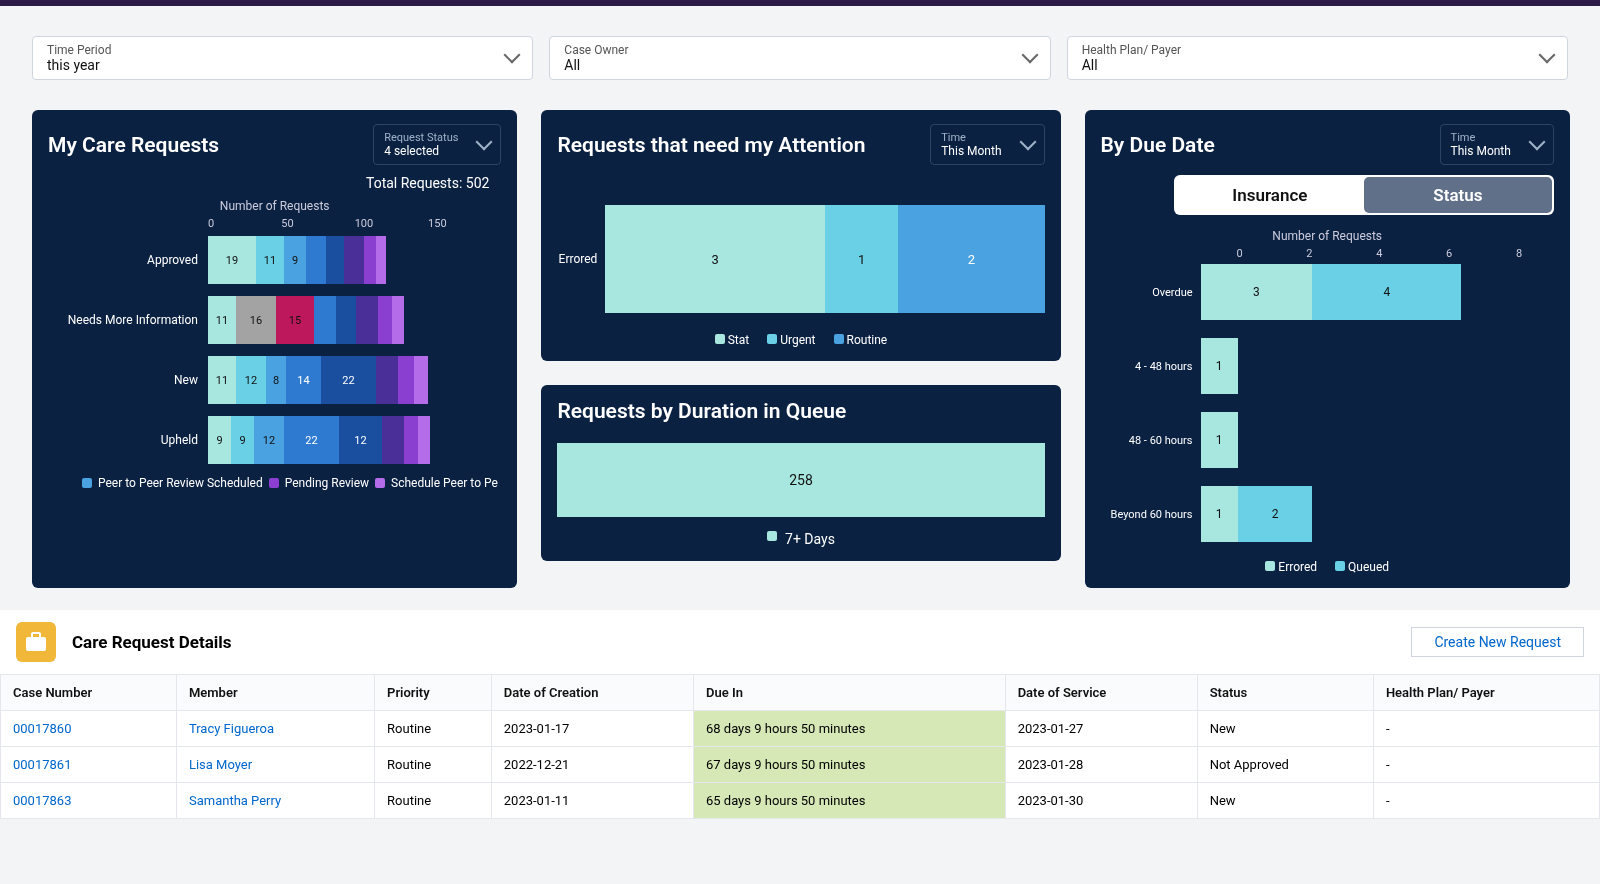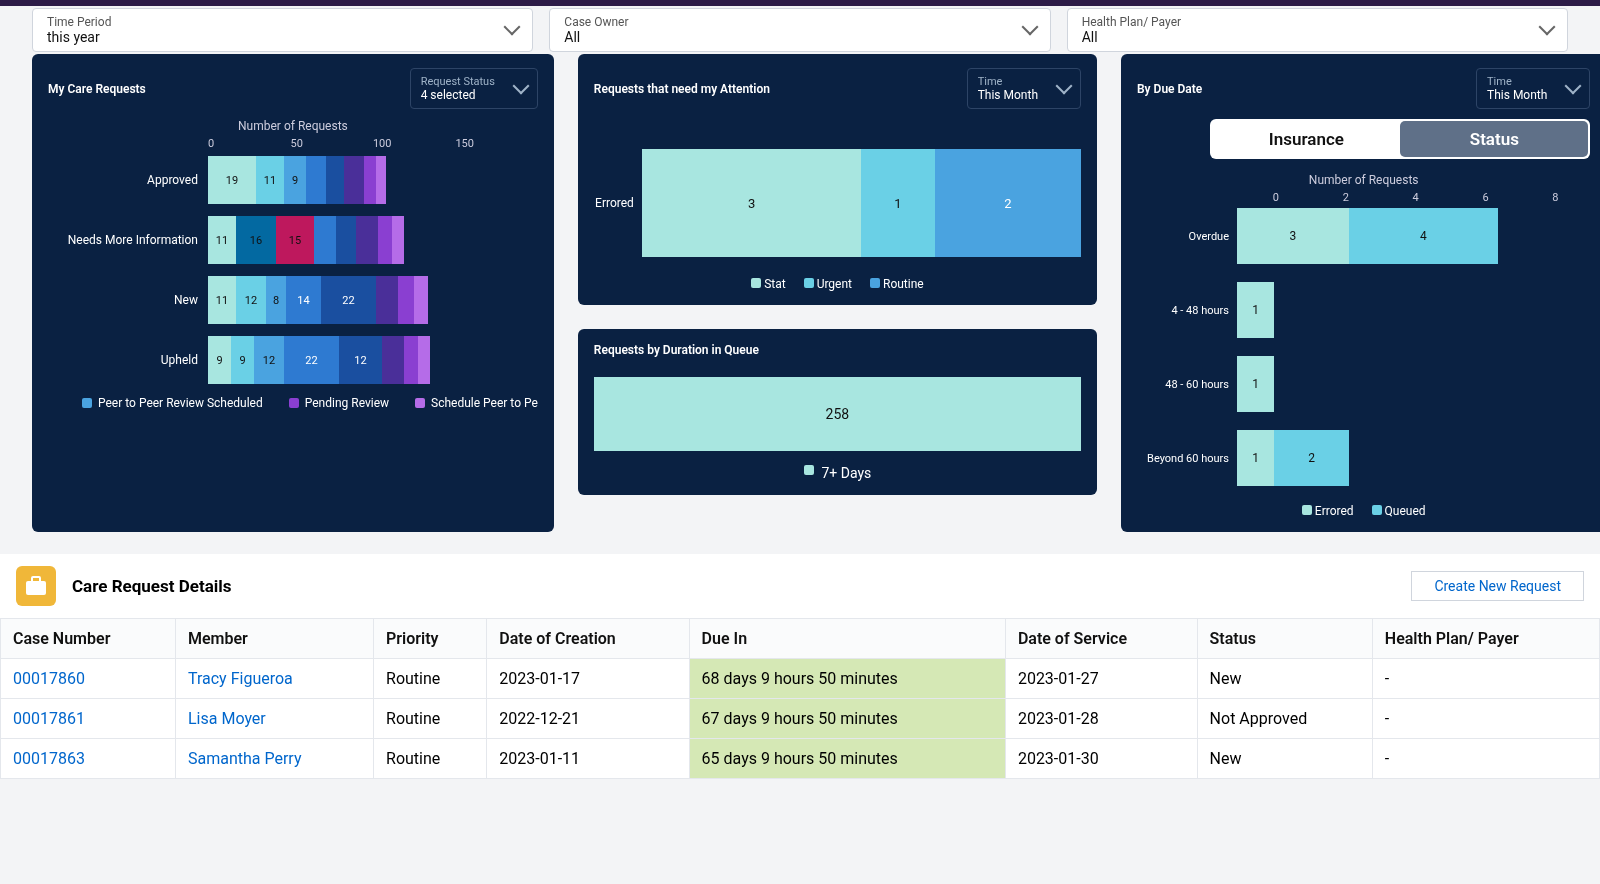--- a/index.html
+++ b/index.html
@@ -1,41 +1,41 @@
 <!DOCTYPE html>
 <html><head>
 <meta charset="utf-8">
 <style>
 * { box-sizing: border-box; margin: 0; padding: 0; font-family: -apple-system, BlinkMacSystemFont, "Segoe UI", Roboto, sans-serif; }
 body { background: #f3f4f6; width: 1600px; height: 884px; overflow: hidden; }
 .topbar { background: #2c1b47; height: 6px; }
-.filters { display: flex; gap: 16px; padding: 2px 32px; }
+.filters { display: flex; gap: 16px; padding: 30px 32px; }
 .filter-box { flex: 1; background: #fff; border: 1px solid #d0d5dd; border-radius: 4px; padding: 6px 14px; display: flex; align-items: center; justify-content: space-between; }
 .filter-box .ft { font-size: 12px; color: #555; }
 .filter-box .fv { font-size: 14px; color: #111; }
 .chev { width: 12px; height: 12px; border-right: 2px solid #666; border-bottom: 2px solid #666; transform: rotate(45deg); margin-top: -6px; }
 .dash { display: flex; gap: 24px; padding: 0 32px; }
 .card { background: #0a2142; border-radius: 6px; color: #fff; padding: 14px 16px; }
 .card1 { flex: 0 0 31.6%; }
 .card-col { flex: 0 0 33.8%; display: flex; flex-direction: column; gap: 24px; }
 .card3 { flex: 0 0 31.6%; }
 .card-head { display: flex; align-items: center; justify-content: space-between; margin-bottom: 10px; }
-.card-title { font-size: 12px; font-weight: 600; }
+.card-title { font-size: 21px; font-weight: 600; }
 .sel { border: 1px solid #2d4466; border-radius: 4px; padding: 6px 10px; display: flex; align-items: center; gap: 20px; }
 .sel .st { font-size: 11px; color: #9fb3c8; }
 .sel .sv { font-size: 12px; }
 .total { text-align: right; font-size: 14px; margin-bottom: 8px; padding-right: 12px; }
 .axis-title { text-align: center; font-size: 12px; color: #ccd; margin-bottom: 4px; }
 .axis-vals { display: flex; font-size: 11px; color: #ccd; padding-left: 160px; margin-bottom: 6px; }
 .axis-vals span { flex: 1; }
 .chart-row { display: flex; align-items: center; margin-bottom: 12px; }
 .chart-row .lab { width: 160px; text-align: right; padding-right: 10px; font-size: 12px; white-space: nowrap; }
 .bar-track { display: flex; height: 48px; width: 260px; }
 .bar-track .seg { display: flex; align-items: center; justify-content: center; font-size: 11px; color: #111; }
-.legend { display: flex; gap: 26px; font-size: 12px; margin-top: 12px; padding-left: 34px; overflow: hidden; white-space: nowrap; }
+.legend { display: flex; gap: 6px; font-size: 12px; margin-top: 12px; padding-left: 34px; overflow: hidden; white-space: nowrap; }
 .legend span { display: inline-flex; align-items: center; gap: 6px; }
 .sq { width: 10px; height: 10px; border-radius: 2px; display: inline-block; }
 .mid-chart { display: flex; align-items: center; margin: 40px 0 20px; }
 .mid-chart .lab { width: 48px; font-size: 12px; text-align: right; padding-right: 8px; }
 .mid-bar { display: flex; height: 108px; flex: 1; }
 .mid-bar .seg { display: flex; align-items: center; justify-content: center; font-size: 13px; color: #111; }
 .mid-legend { display: flex; gap: 18px; justify-content: center; font-size: 12px; margin-top: 10px; }
 .dur-bar { height: 74px; background: #a8e6e0; display: flex; align-items: center; justify-content: center; color: #111; font-size: 14px; margin: 20px 0 14px; }
 .dur-legend { display: flex; justify-content: center; gap: 8px; font-size: 14px; }
 .toggle { display: flex; background: #fff; border-radius: 6px; padding: 2px; width: 380px; margin-left: auto; }
@@ -48,21 +48,21 @@
 .dd-row { display: flex; align-items: center; margin-bottom: 18px; }
 .dd-row .lab { width: 100px; text-align: right; padding-right: 8px; font-size: 11px; }
 .dd-track { display: flex; height: 56px; }
 .dd-track .seg { display: flex; align-items: center; justify-content: center; font-size: 12px; color: #111; }
 .dd-legend { display: flex; justify-content: center; gap: 18px; font-size: 12px; }
 .details { background: #fff; margin-top: 22px; }
 .details-head { display: flex; align-items: center; padding: 12px 16px; }
 .details-icon { width: 40px; height: 40px; background: #f0b739; border-radius: 6px; display: flex; align-items: center; justify-content: center; }
 .details-title { font-size: 17px; font-weight: 700; margin-left: 16px; }
 .create-btn { margin-left: auto; border: 1px solid #d0d5dd; border-radius: 0; padding: 6px 22px; font-size: 14px; color: #0066cc; background: #fff; }
-table { width: 100%; border-collapse: collapse; font-size: 16px; }
+table { width: 100%; border-collapse: collapse; font-size: 13px; }
 th { text-align: left; font-weight: 600; padding: 10px 12px; border: 1px solid #e4e7ec; background: #fafbfc; color: #111; }
 td { padding: 10px 12px; border: 1px solid #e4e7ec; }
 td.link { color: #0066cc; }
 td.due { background: #d5e8b5; }
 </style>
 </head>
 <body>
 
 <div class="topbar"></div>
 
@@ -96,20 +96,21 @@
     <div class="card-head">
       <div class="card-title">My Care Requests</div>
       <div class="sel">
         <div>
           <div class="st">Request Status</div>
           <div class="sv">4 selected</div>
         </div>
         <span class="chev" style="border-color:#9fb3c8"></span>
       </div>
     </div>
+    <div class="total">Total Requests: 502</div>
     <div class="axis-title">Number of Requests</div>
     <div class="axis-vals">
       <span>0</span>
       <span>50</span>
       <span>100</span>
       <span>150</span>
     </div>
     <div id="mcr-chart">
         <div class="chart-row">
           <div class="lab">Approved</div>
@@ -121,21 +122,21 @@
             <div class="seg" style="width: 18px; background: rgb(26, 79, 160);"></div>
             <div class="seg" style="width: 20px; background: rgb(74, 47, 153);"></div>
             <div class="seg" style="width: 12px; background: rgb(138, 63, 209);"></div>
             <div class="seg" style="width: 10px; background: rgb(181, 108, 232);"></div>
           </div>
         </div>
         <div class="chart-row">
           <div class="lab">Needs More Information</div>
           <div class="bar-track">
             <div class="seg" style="width: 28px; background: rgb(168, 230, 224);">11</div>
-            <div class="seg" style="width: 40px; background: #0369a1;">16</div>
+            <div class="seg" style="width: 40px; background: #a3a3a3;">16</div>
             <div class="seg" style="width: 38px; background: #be185d;">15</div>
             <div class="seg" style="width: 22px; background: rgb(46, 122, 209);"></div>
             <div class="seg" style="width: 20px; background: rgb(26, 79, 160);"></div>
             <div class="seg" style="width: 22px; background: rgb(74, 47, 153);"></div>
             <div class="seg" style="width: 14px; background: rgb(138, 63, 209);"></div>
             <div class="seg" style="width: 12px; background: rgb(181, 108, 232);"></div>
           </div>
         </div>
         <div class="chart-row">
           <div class="lab">New</div>

